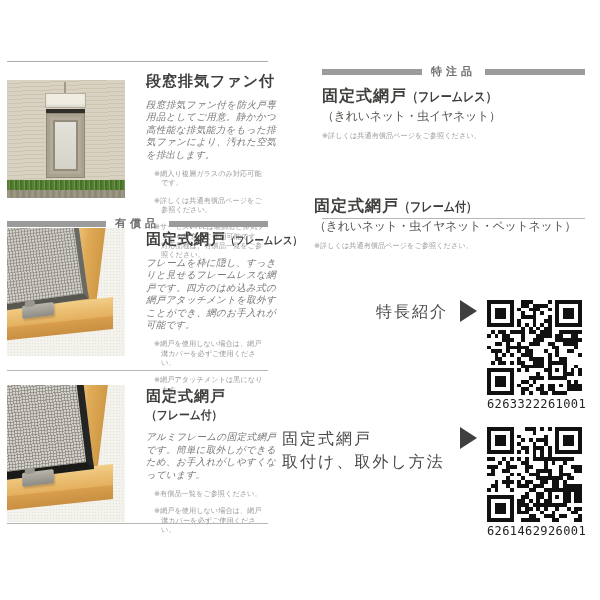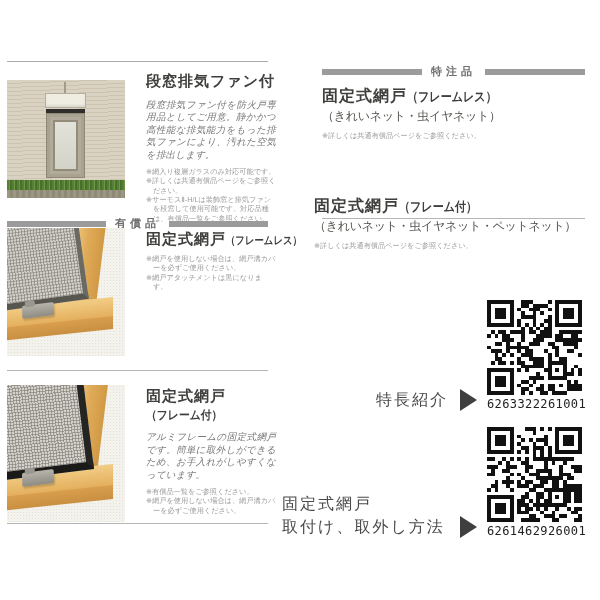--- a/index.html
+++ b/index.html
@@ -14,30 +14,30 @@
   .hdr{position:absolute;display:flex;align-items:center;}
   .hbar{flex:1;height:6px;background:#9b9b9b;}
   .hlabel{font-size:11px;color:#6e6e6e;letter-spacing:4px;padding:0 9px;font-weight:600;white-space:nowrap;}
 
   
   .sec-title{margin:0;font-size:15px;line-height:1.2;color:#3f3f3d;font-weight:600;letter-spacing:1px;white-space:nowrap;}
   .sec-title .suffix{font-size:11px;font-weight:600;display:inline-block;transform:scaleX(.85);transform-origin:left center;letter-spacing:0;}
   .sec-title .suffix.block{display:block;font-size:12px;margin-top:3px;transform:scaleX(.9);}
   .sec-body{margin:9px 0 0 0;font-size:9.5px;line-height:12.4px;color:#787878;text-align:justify;letter-spacing:.2px;font-style:italic;}
   .sec-notes{margin-top:6px;}
-  .note{margin:0;font-size:7.2px;line-height:9.3px;color:#9a9a9a;padding-left:7px;text-indent:-7px;}
+  .note{margin:8px;font-size:7.2px;line-height:9.3px;color:#9a9a9a;padding-left:7px;text-indent:-7px;}
 
   
   .r-title{margin:0;font-size:16px;line-height:1.2;color:#3f3f3d;font-weight:600;letter-spacing:1px;white-space:nowrap;}
   .r-title .suffix{font-size:13px;font-weight:600;display:inline-block;transform:scaleX(.85);transform-origin:left center;letter-spacing:0;}
   .r-sub{margin:4px 0 0 0;font-size:12px;line-height:1.2;color:#55534f;letter-spacing:-.3px;white-space:nowrap;}
   .r-note{margin:7px 0 0 0;font-size:7.2px;color:#9a9a9a;}
 
   
-  .qrrow{position:absolute;display:flex;align-items:flex-end;}
+  .qrrow{position:absolute;display:flex;align-items:flex-start;}
   .qrlabel{flex:1;font-size:16px;color:#4a4a4a;letter-spacing:2px;line-height:1.45;}
   .qrrow.r1 .qrlabel{text-align:right;}
   .qrrow.r2 .qrlabel{text-align:left;}
   .arrow{width:0;height:0;border-left:17px solid #3f3f3f;border-top:11px solid transparent;border-bottom:11px solid transparent;margin:0 10px 0 12px;}
   .qrbox{width:95px;}
   .qrbox svg{width:95px;height:95px;display:block;background:#fff;}
   .qrnum{font-size:12px;color:#222;letter-spacing:.4px;margin-top:2px;font-family:"DejaVu Sans Mono","Liberation Mono",monospace;}
 
   
   .photo{position:absolute;overflow:hidden;}
@@ -113,20 +113,21 @@
 
   <div class="photo iphoto photo2 abs" style="left:7px;top:228px;width:118px;height:128px;">
     <div class="jamb"></div>
     <div class="sill-top"></div>
     <div class="sill-front"></div>
     <div class="mesh"></div>
     <div class="latch"></div>
   </div>
   <div class="abs" style="left:146px;top:230px;width:130px;">
     <h3 class="sec-title"><span>固定式網戸</span><span class="suffix">（フレームレス）</span></h3>
+    <p class="sec-body">フレームを枠に隠し、すっきりと見せるフレームレスな網戸です。四方のはめ込み式の網戸アタッチメントを取外すことができ、網のお手入れが可能です。</p>
     <div class="sec-notes">
       <p class="note">※網戸を使用しない場合は、網戸溝カバーを必ずご使用ください。</p>
       <p class="note">※網戸アタッチメントは黒になります。</p>
     </div>
   </div>
 
   <div class="rule" style="left:7px;top:370px;width:261px;"></div>
 
   <div class="photo iphoto photo3 abs" style="left:7px;top:385px;width:118px;height:137px;">
     <div class="jamb"></div>

